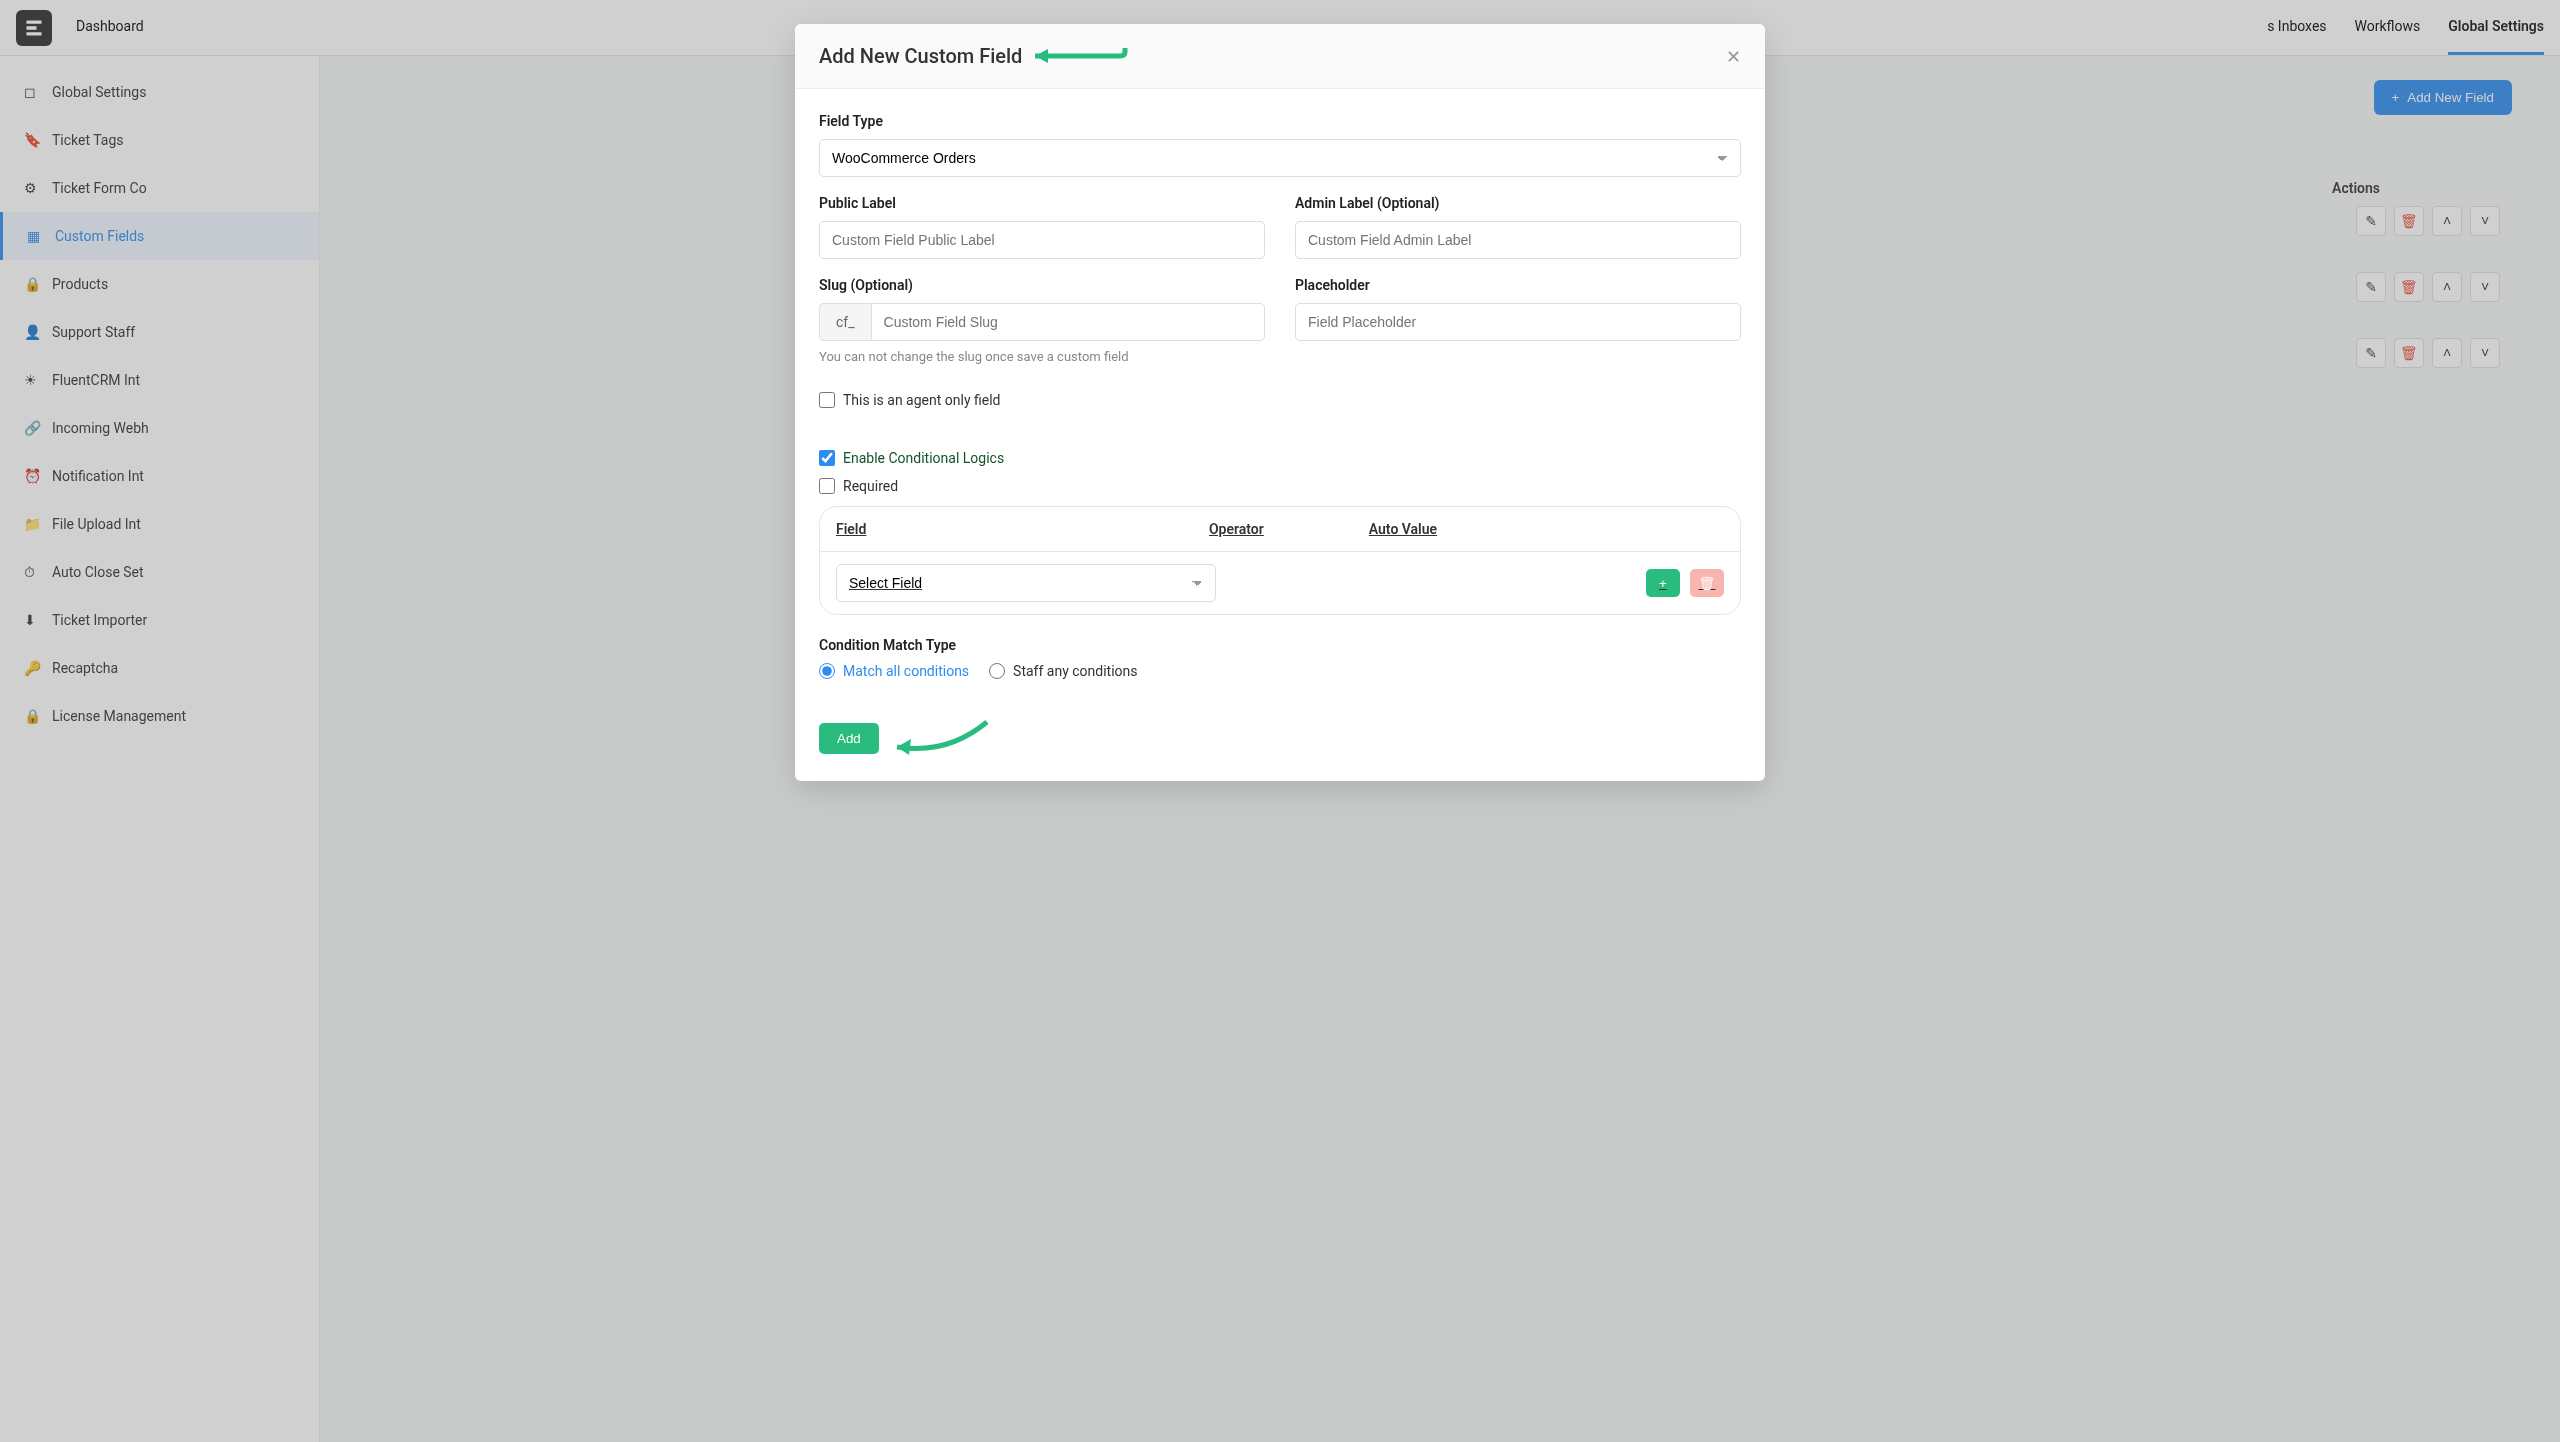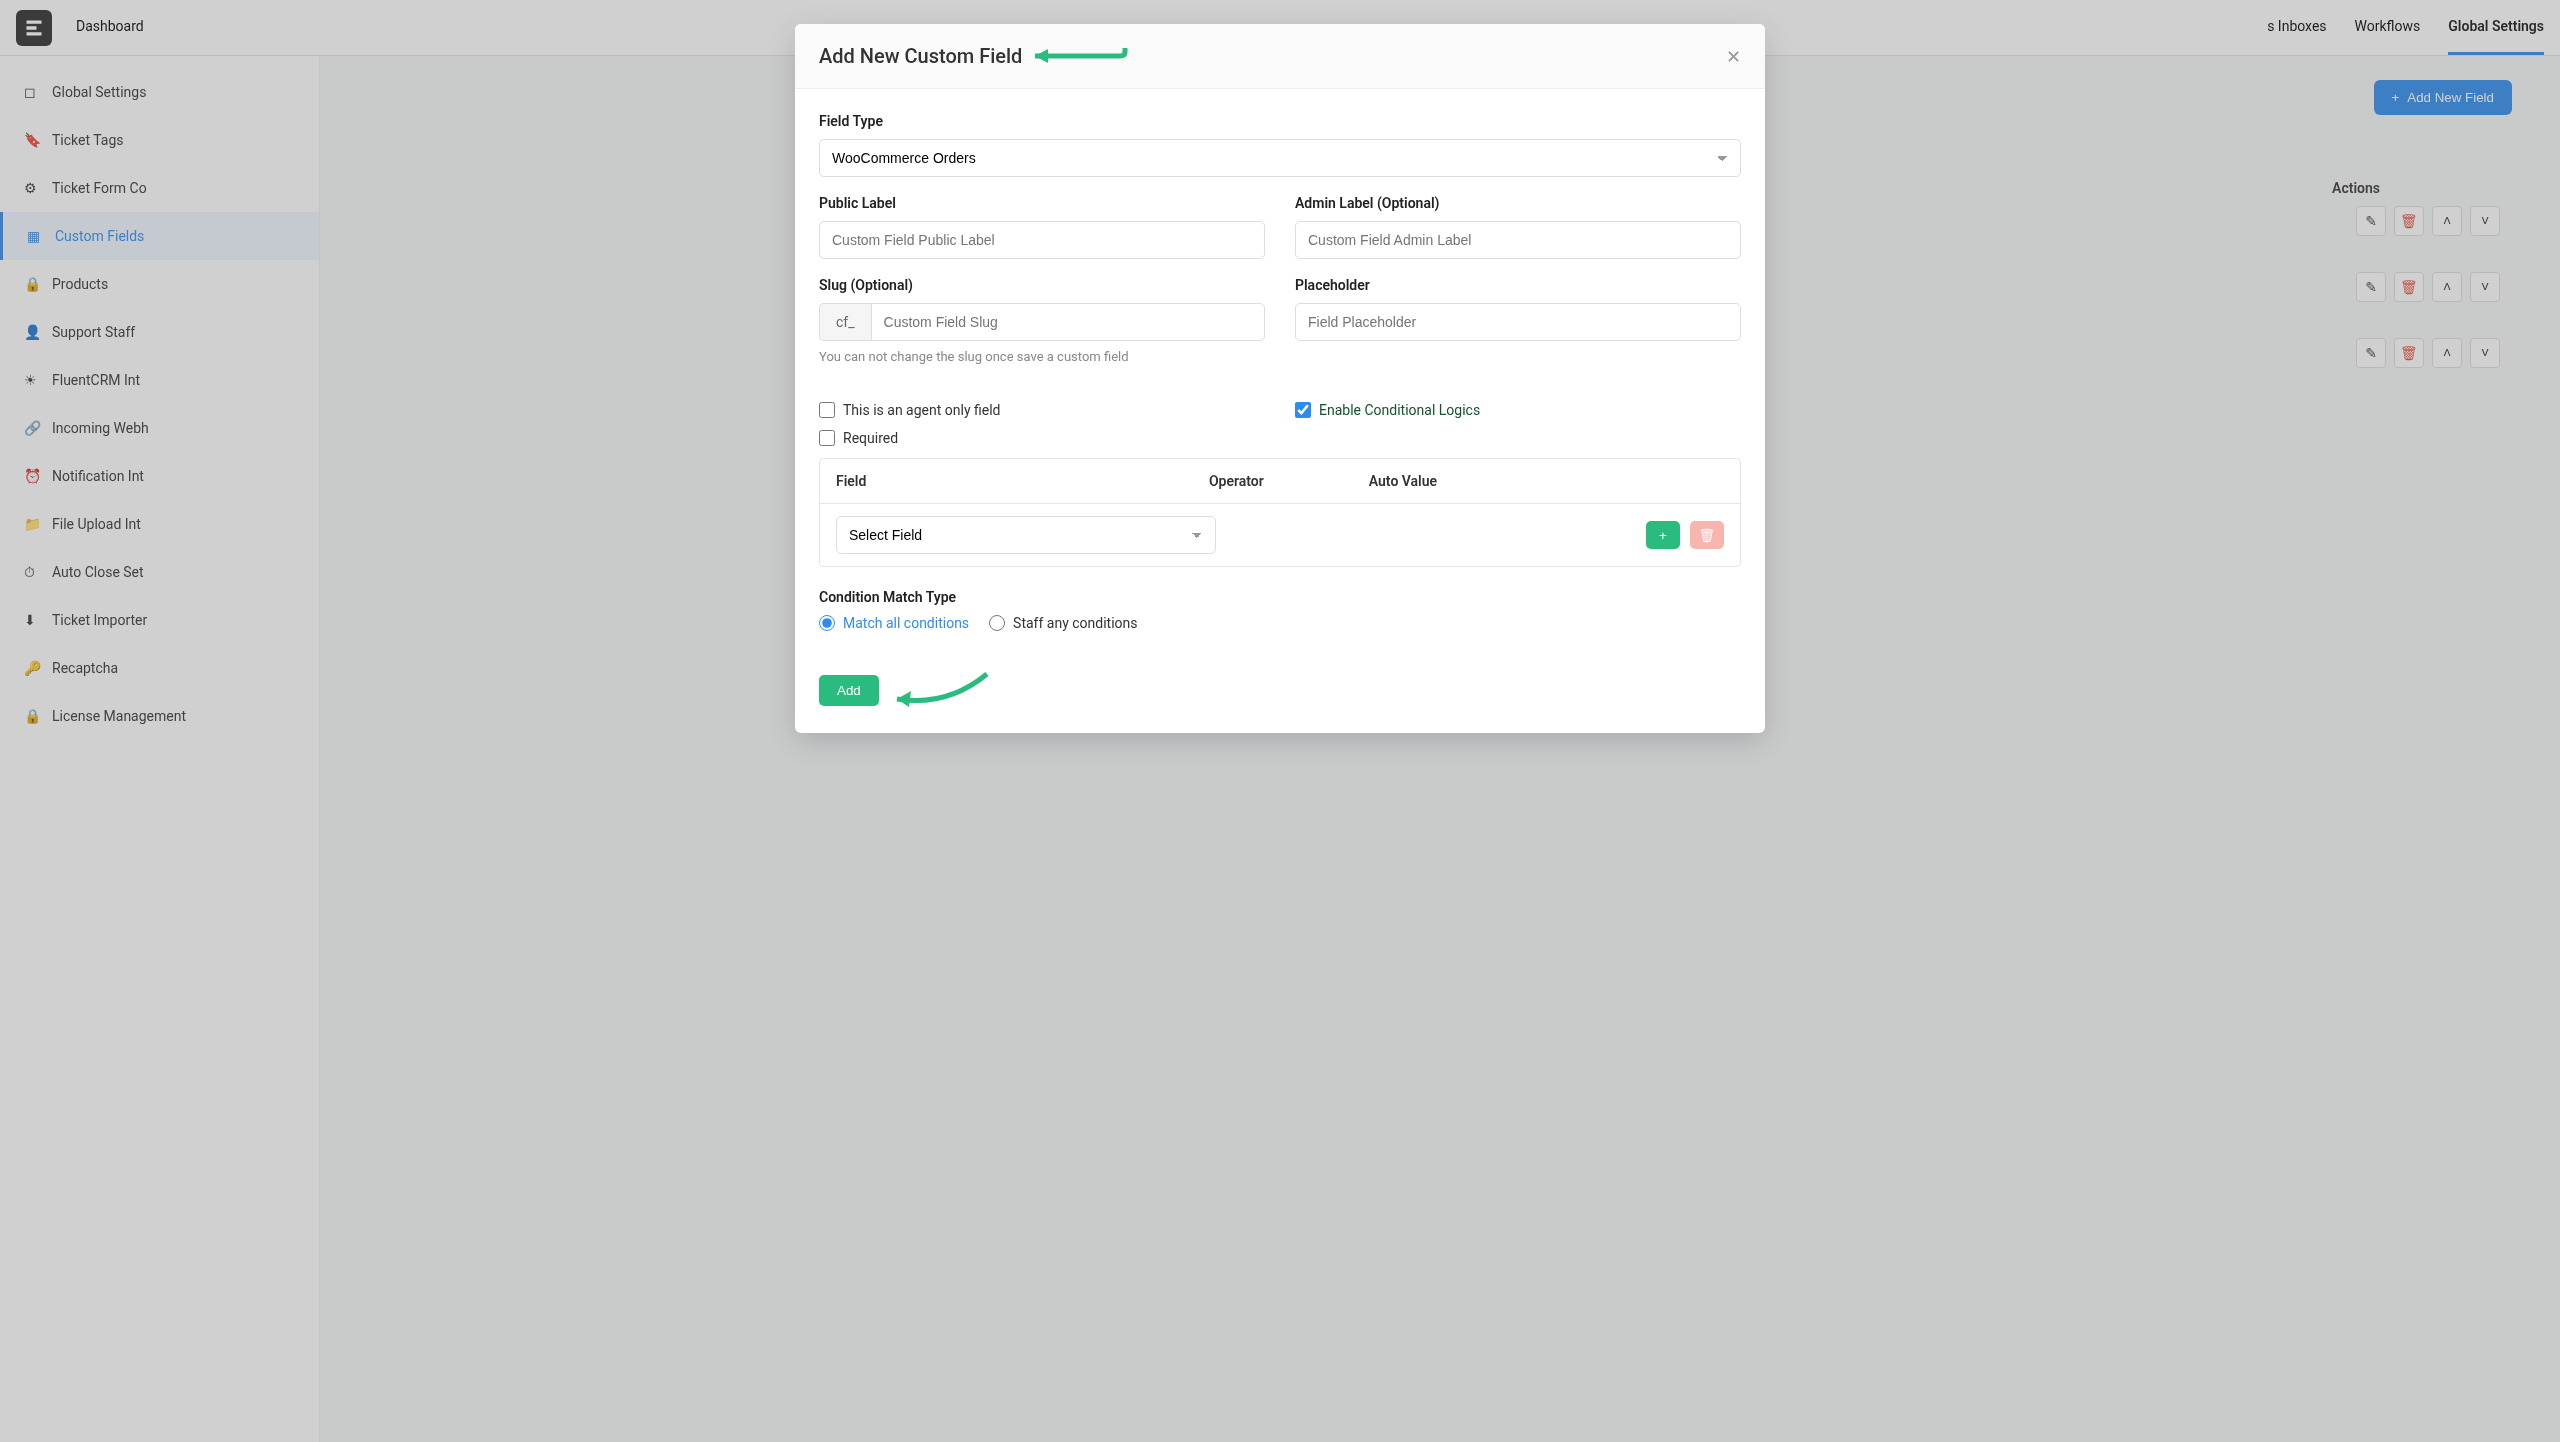--- a/index.html
+++ b/index.html
@@ -225,22 +225,23 @@
   height: 16px;
   cursor: pointer;
 }
 .checkbox-row.checked label { color: #14532d; }
 .checkbox-row.checked input { accent-color: #2d8cf0; }
 .cond-section {
   margin-top: 12px;
 }
 .cond-table {
   border: 1px solid #e5e5e5;
-  border-radius: 4px;
+  border-radius: 18px;
   margin-top: 10px;
+  text-decoration: underline;
 }
 .cond-header {
   display: flex;
   padding: 14px 16px;
   border-bottom: 1px solid #e5e5e5;
   font-weight: 600;
 }
 .cond-col-field { width: 42%; }
 .cond-col-op { width: 18%; }
 .cond-col-val { flex: 1; }
@@ -440,21 +441,21 @@
               <input class="text-input slug-input" placeholder="Custom Field Slug" style="">
             </div>
             <div class="help-text">You can not change the slug once save a custom field</div>
           </div>
           <div class="field-group">
             <label class="field-label">Placeholder</label>
             <input class="text-input" placeholder="Field Placeholder" style="">
           </div>
         </div>
 
-        <div class="two-col" style="margin-top:20px;">
+        <div class="two-col" style="margin-top:10px;flex-direction:column;">
           <div>
             <div class="checkbox-row">
               <input type="checkbox" style="">
               <label>This is an agent only field</label>
             </div>
           </div>
           <div>
             <div class="checkbox-row checked">
               <input type="checkbox" checked="" style="">
               <label>Enable Conditional Logics</label>

